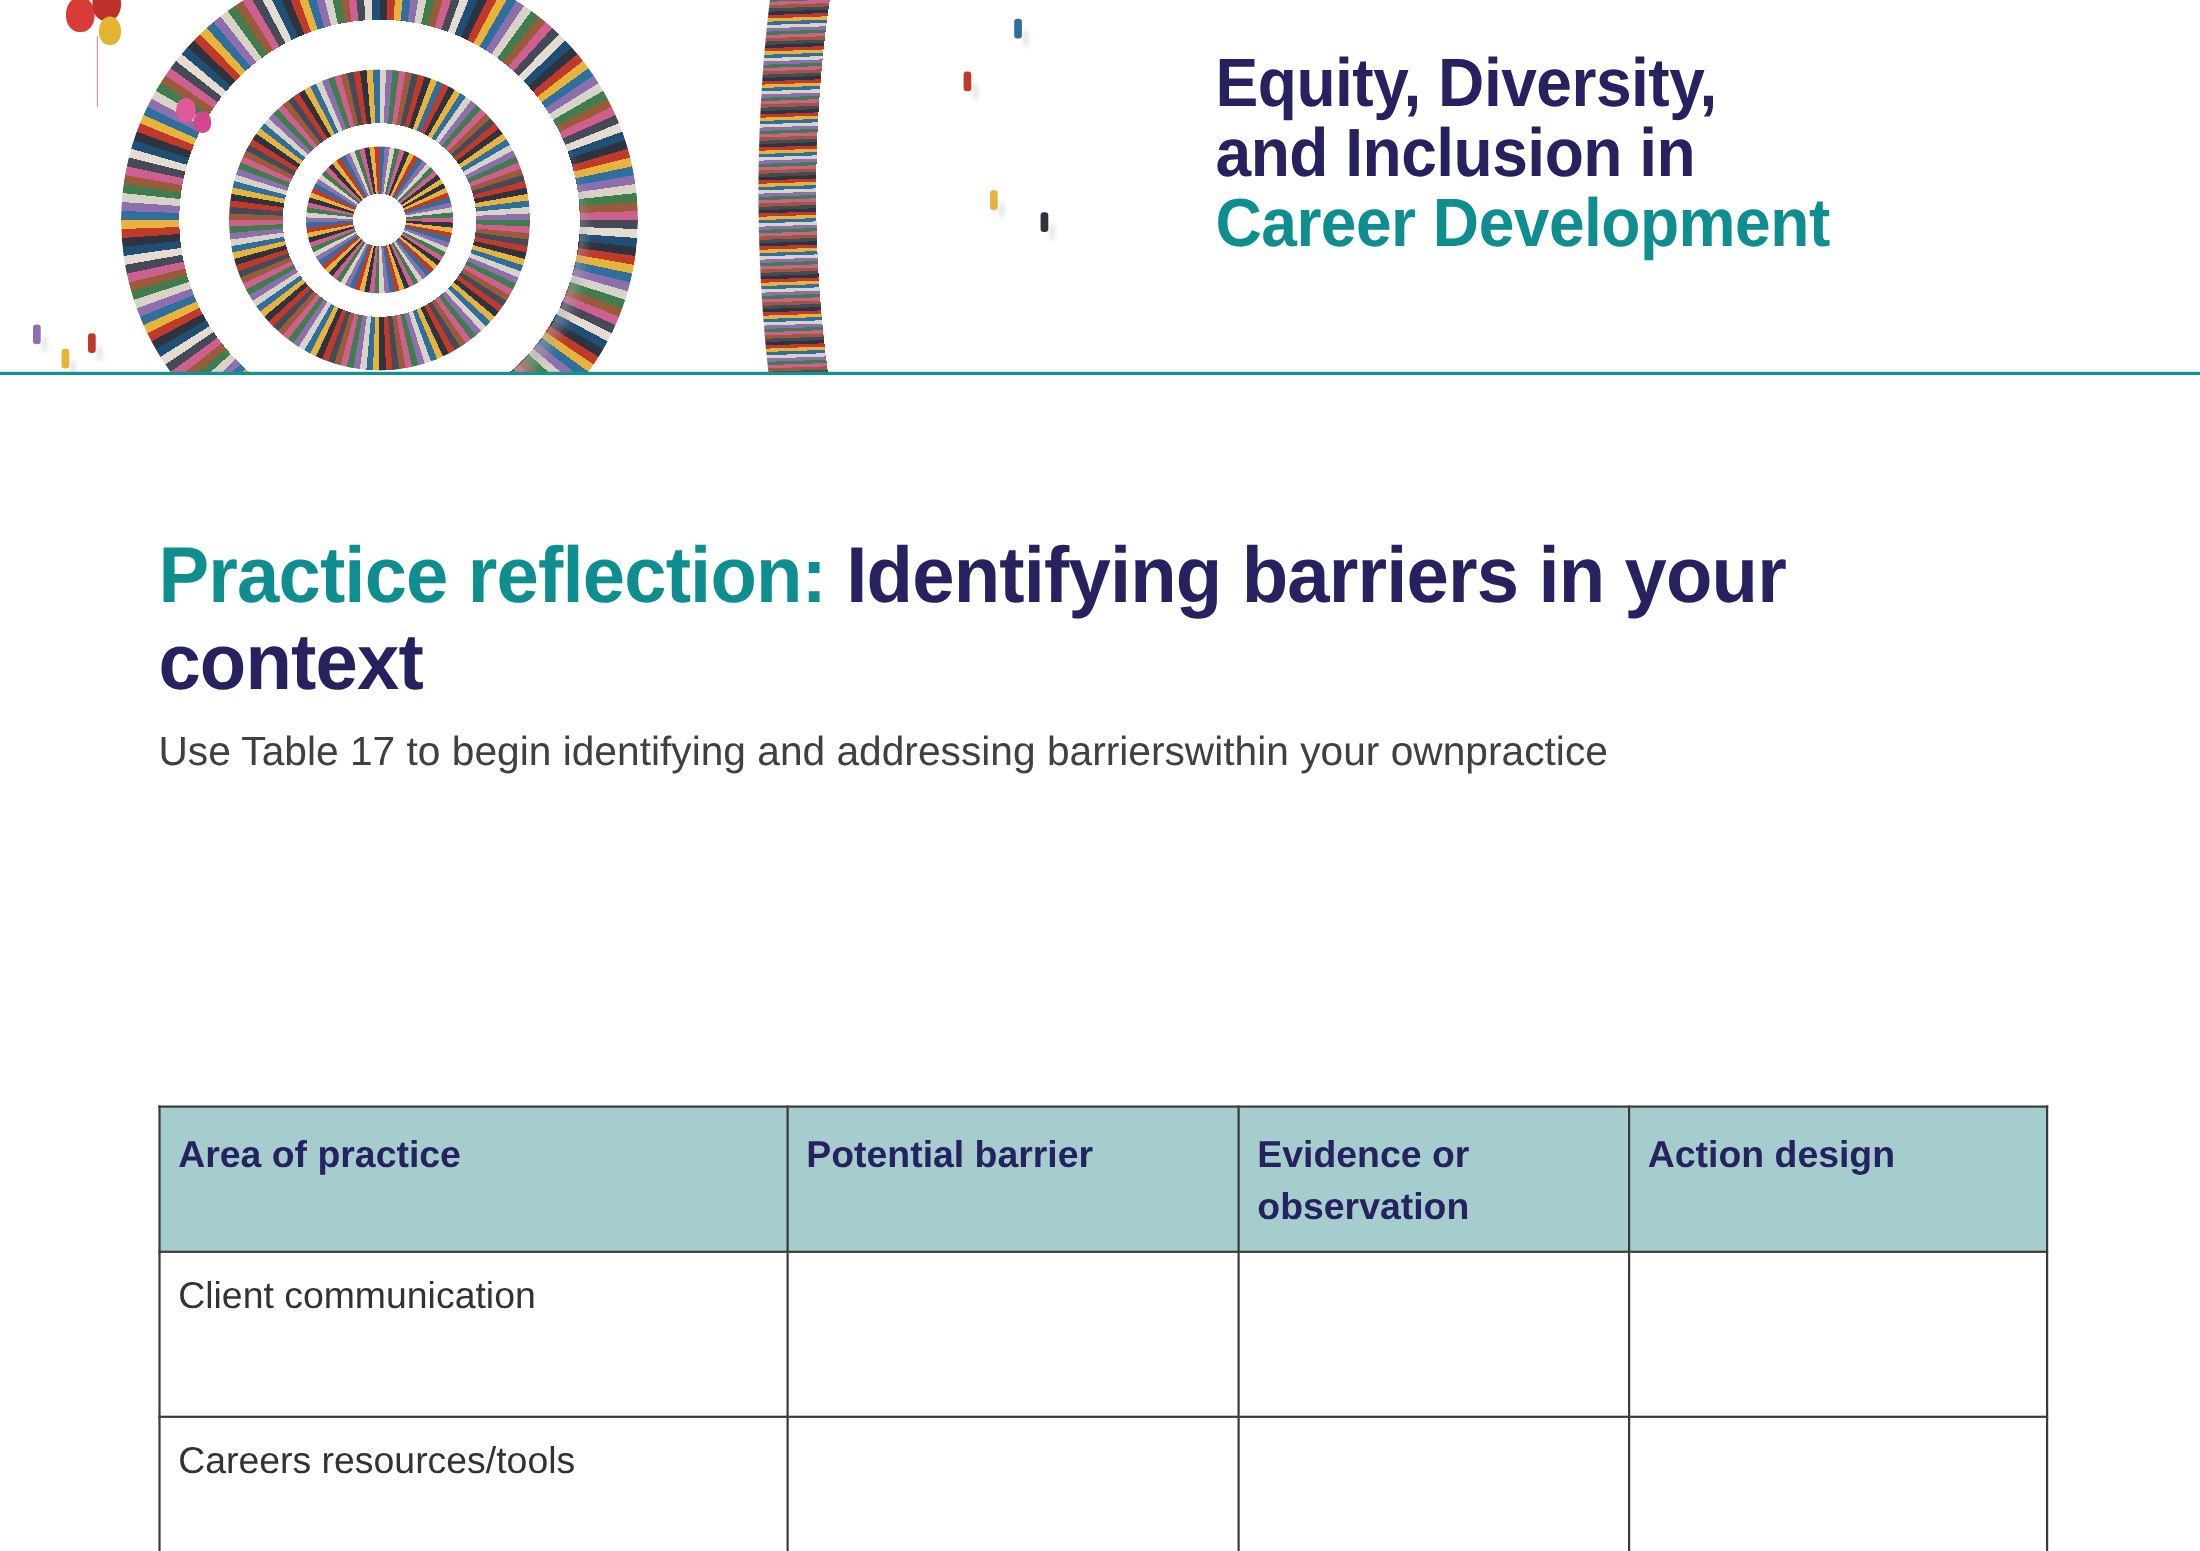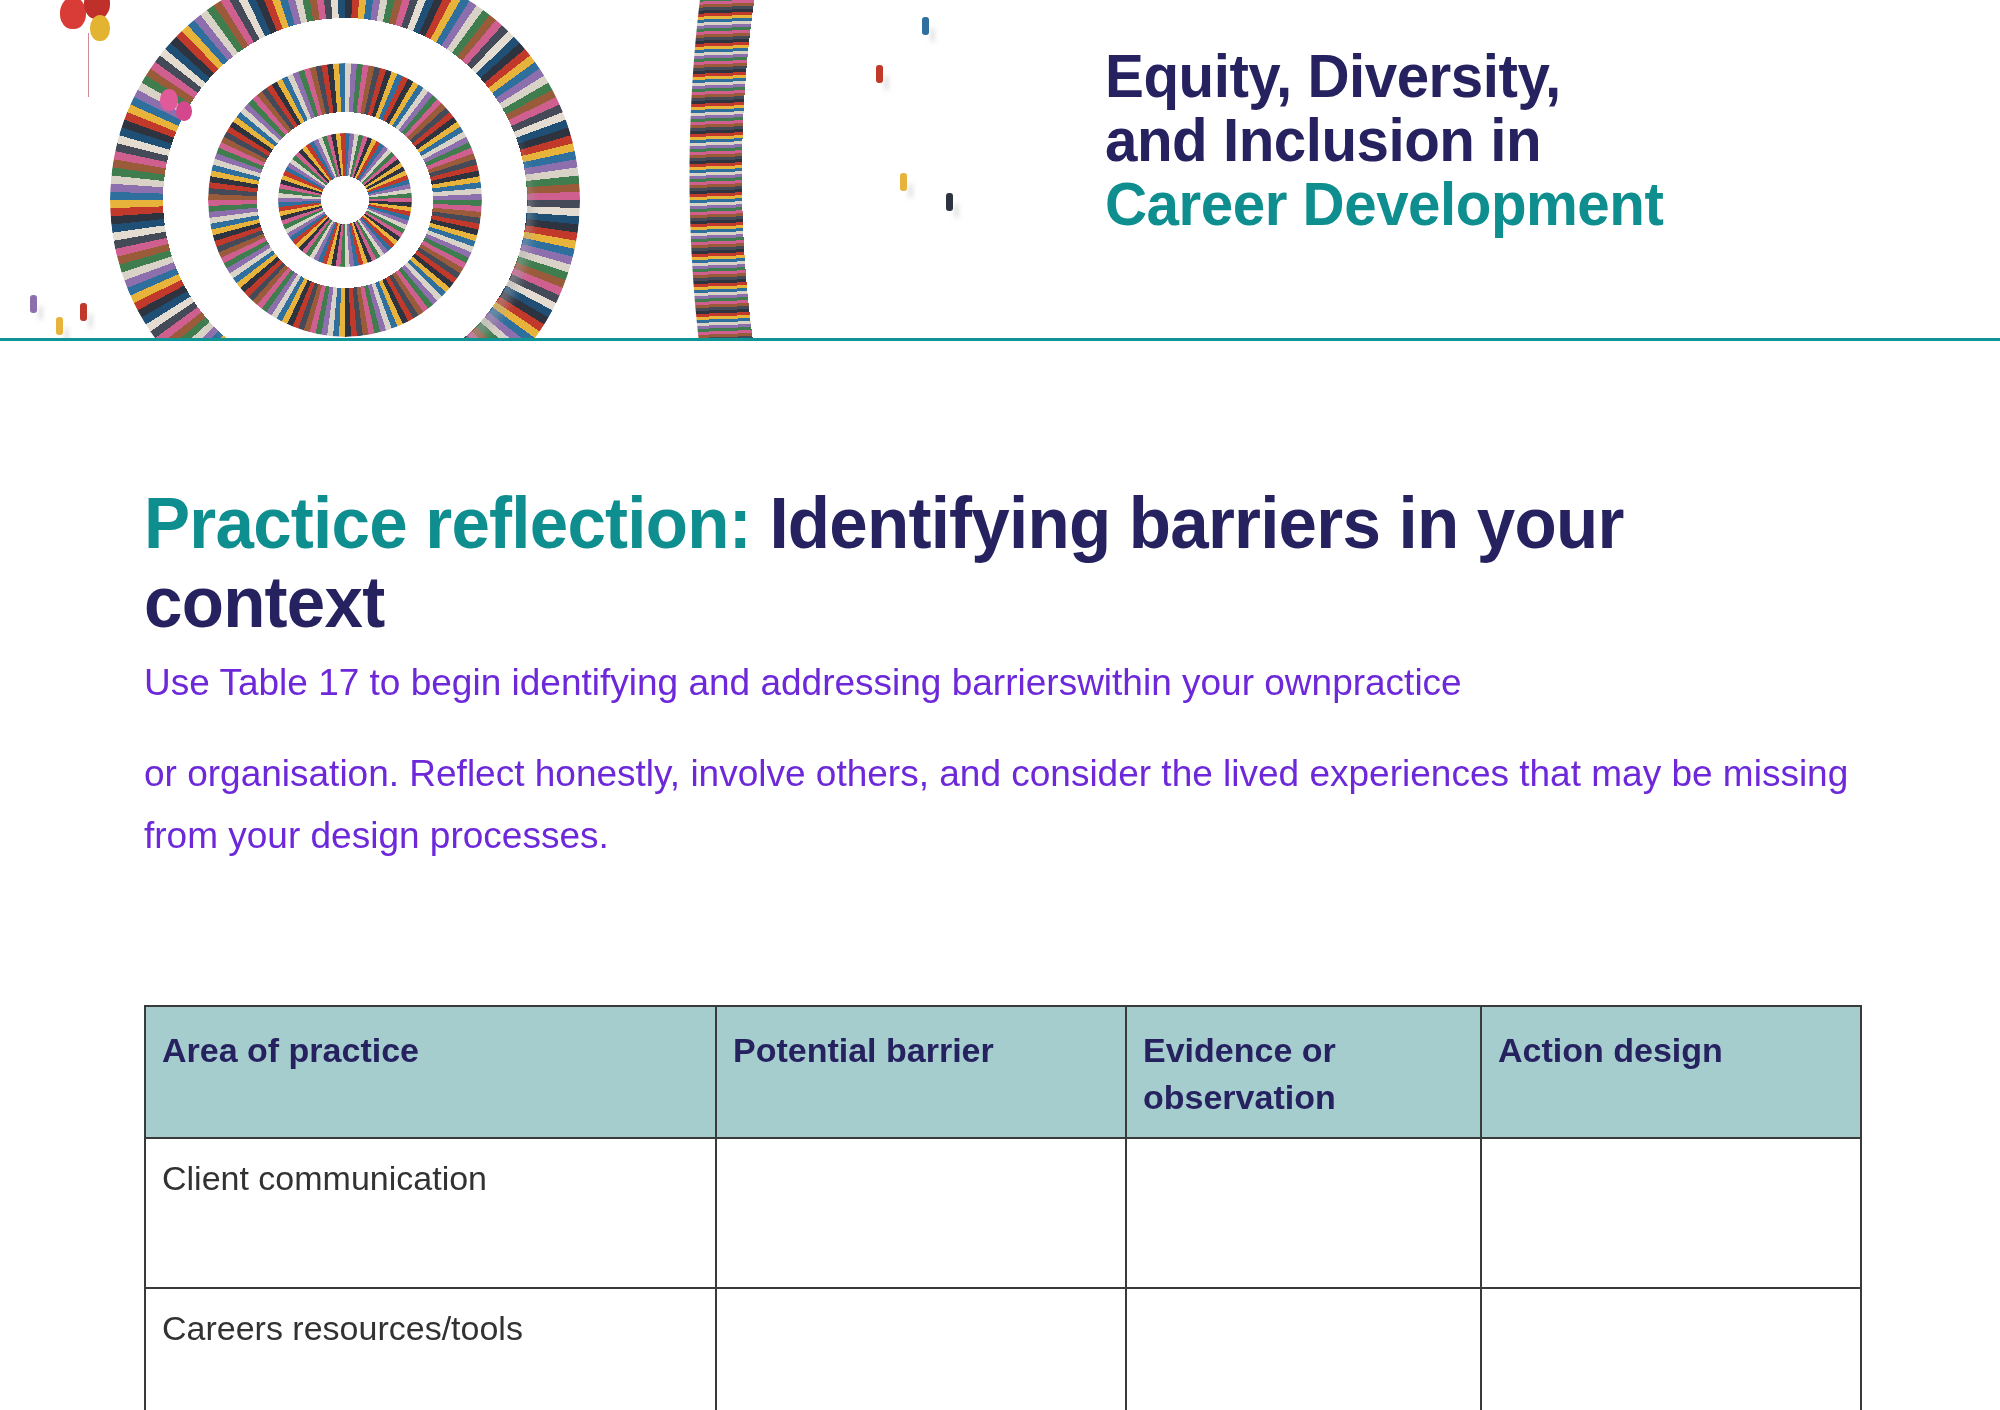--- a/index.html
+++ b/index.html
@@ -195,21 +195,21 @@
     transform-origin: left top;
   }
   .page-title .teal { color: #0e8e8e; }
 
   .body-text {
     position: absolute;
     left: 144px;
     width: 1745px;
     font-size: 37px;
     line-height: 62px;
-    color: #6d28d9;
+    color: #404040;
     font-weight: normal;
   }
   .para-1 { top: 274px; }
   .para-2 { top: 365px; }
 
   .table-caption {
     position: absolute;
     left: 144px;
     top: 533px;
     width: 1740px;
@@ -301,21 +301,20 @@
     </div>
 
     <div class="banner-rule"></div>
   </div>
 
   <div class="content">
 
     <h1 class="page-title"><span class="teal">Practice reflection:</span><span> Identifying barriers in your context</span></h1>
 
     <p class="body-text para-1">Use Table 17 to begin identifying and addressing barrierswithin your ownpractice</p>
-    <p class="body-text para-2">or organisation. Reflect honestly, involve others, and consider the lived experiences that may be missing from your design processes.</p>
 
 
     <table class="reflection-table">
       <colgroup>
         <col class="col-area">
         <col class="col-barrier">
         <col class="col-evidence">
         <col class="col-action">
       </colgroup>
       <thead>

